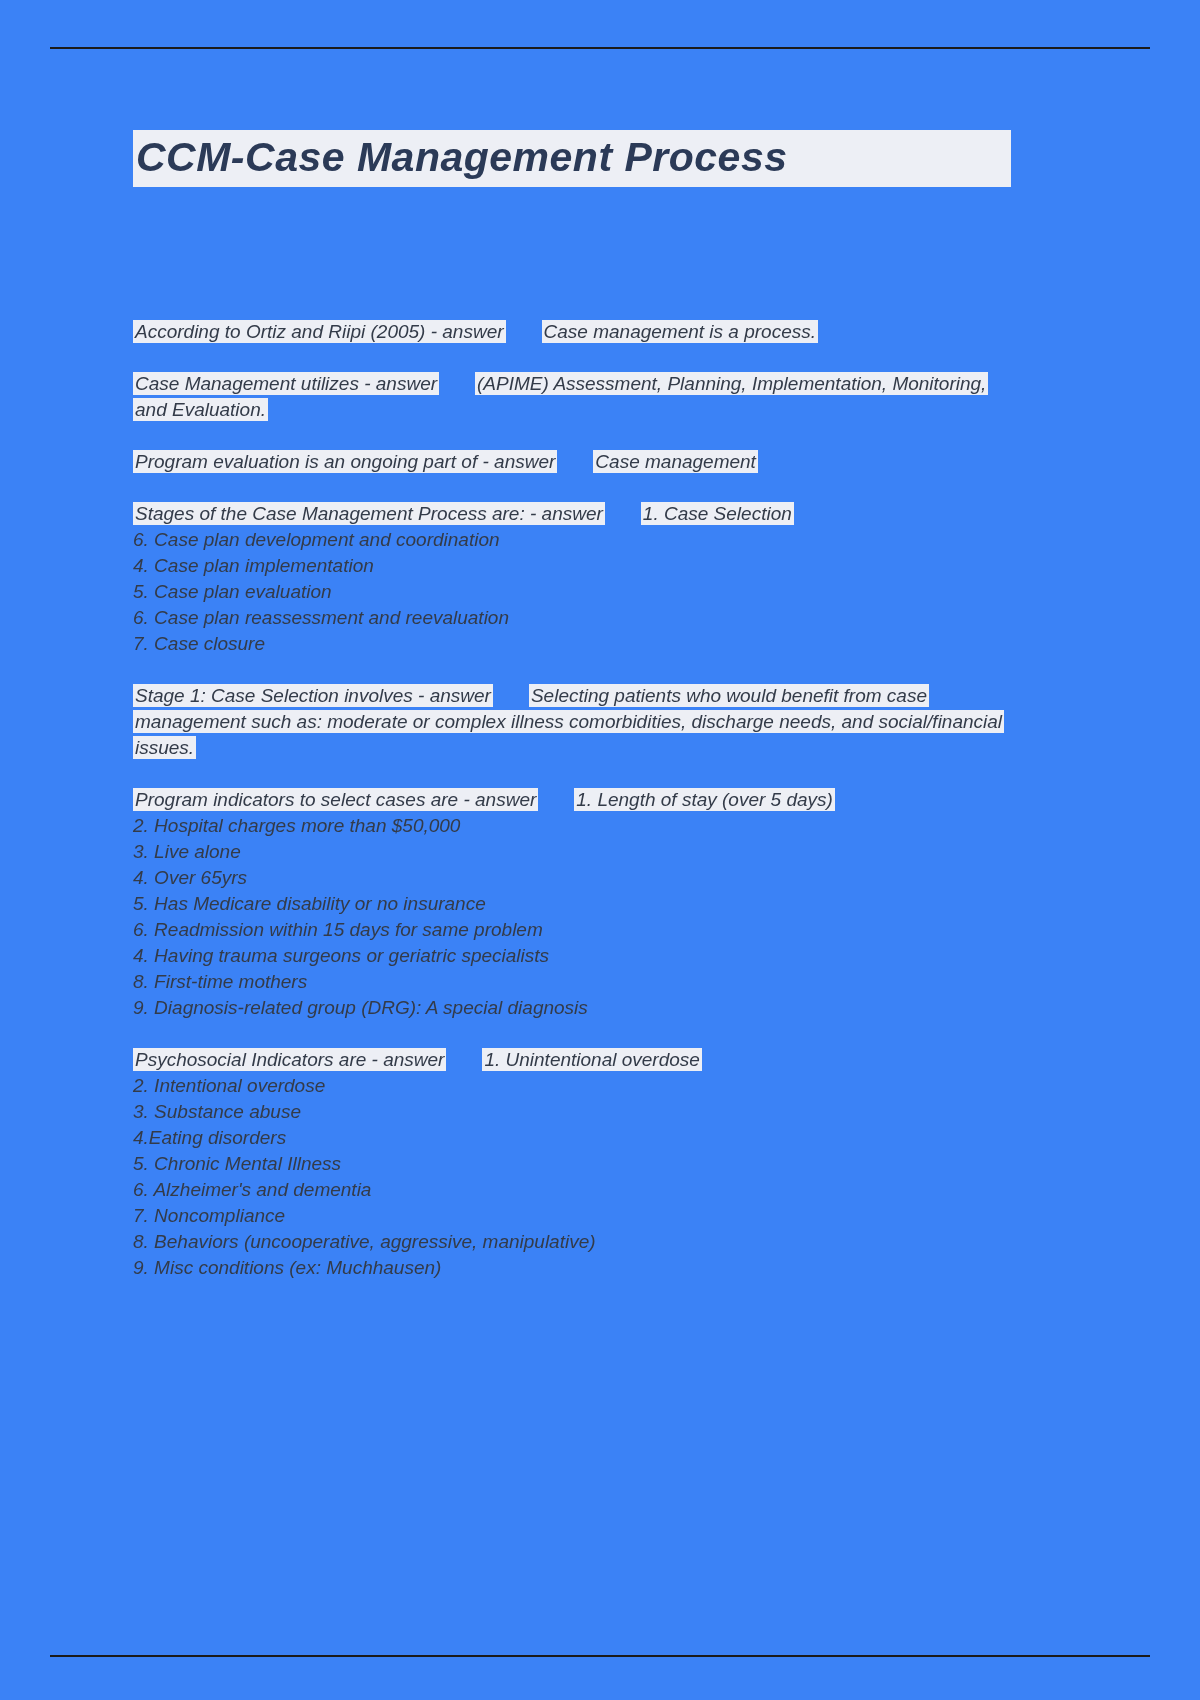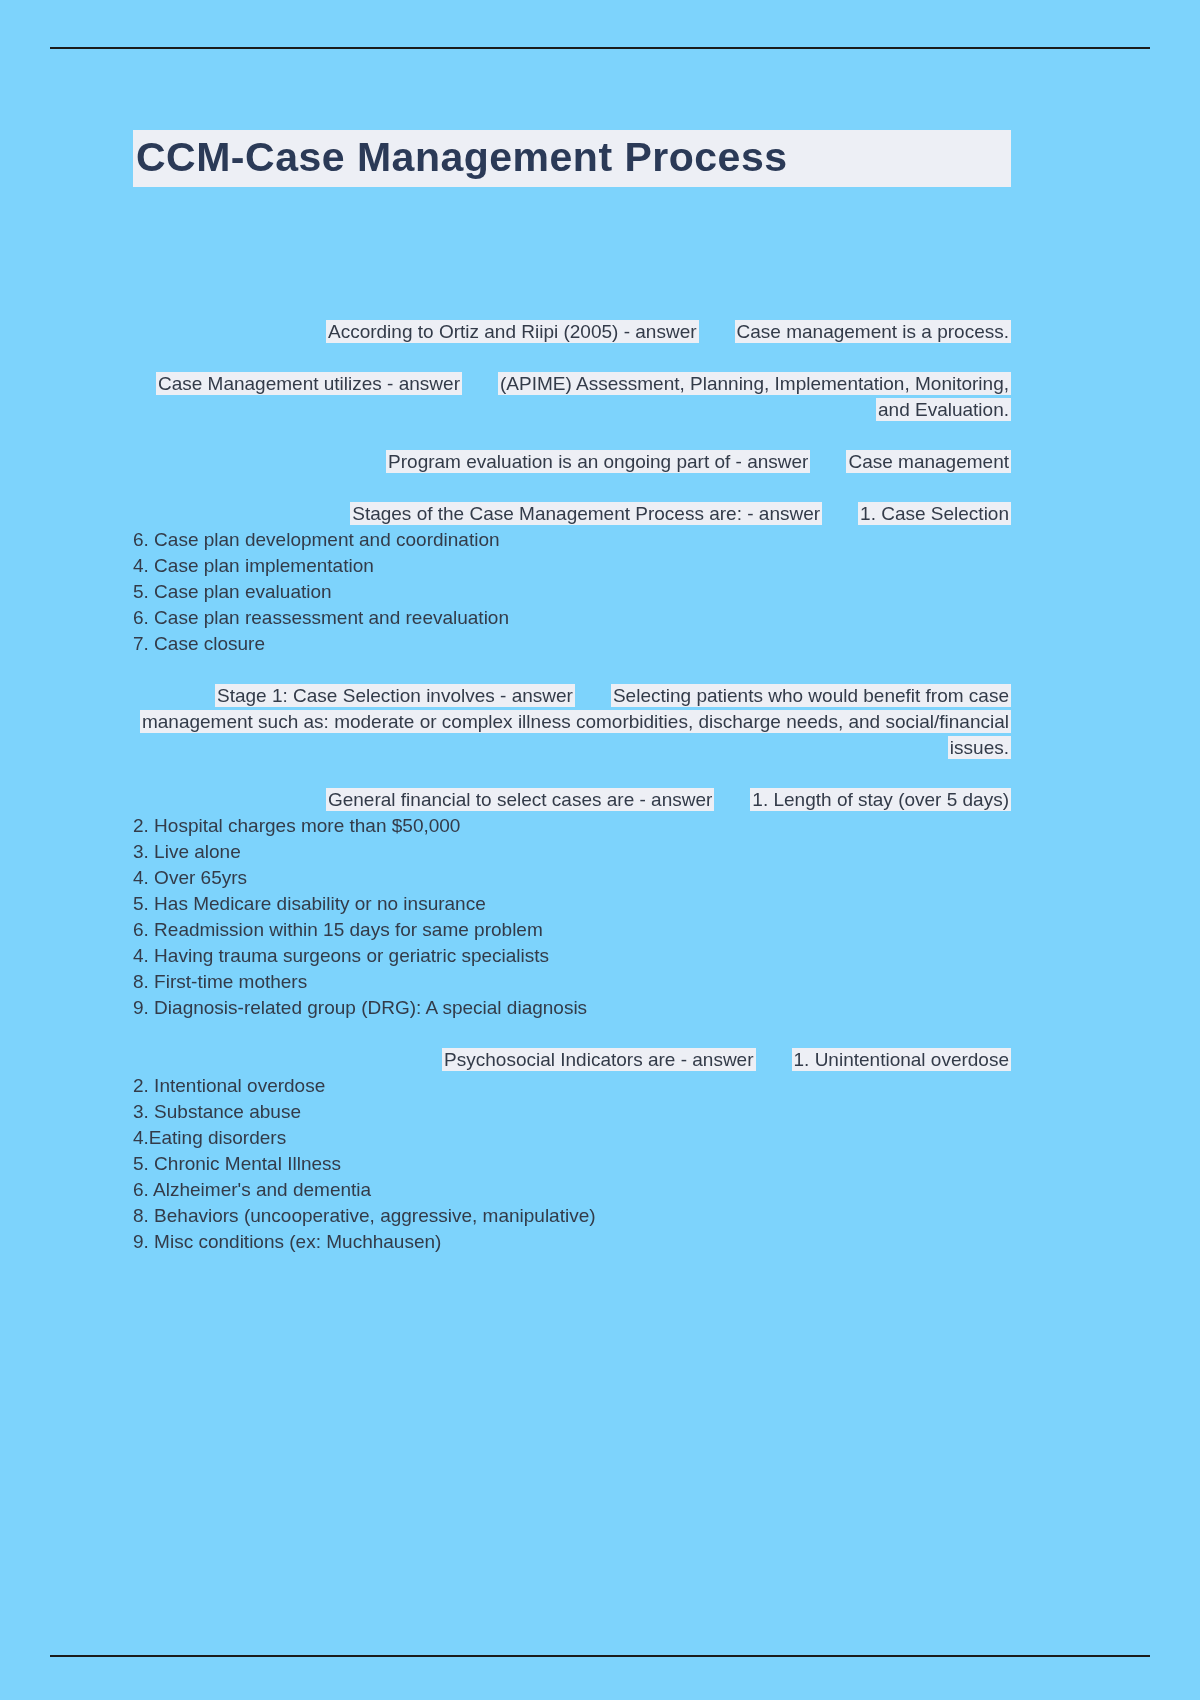--- a/index.html
+++ b/index.html
@@ -5,22 +5,23 @@
   html, body {
     margin: 0;
     padding: 0;
     background: #ffffff;
     font-family: "Liberation Sans", sans-serif;
   }
   .page {
     position: relative;
     width: 1200px;
     height: 1700px;
-    background: #7dd3fc;
+    background: #3b82f6;
     overflow: hidden;
+    font-style: italic;
   }
   .rule-top {
     position: absolute;
     top: 47px;
     left: 50px;
     right: 50px;
     height: 2px;
     background: var(--rule, #1b1b1b);
   }
   .rule-bottom {
@@ -51,21 +52,20 @@
   .qa-list {
     font-size: 19px;
     line-height: 26px;
     color: var(--body-color, #333b49);
   }
   .qa-item {
     margin: 0 0 26px 0;
   }
   .qa-first-line {
     margin: 0;
-    text-align: right;
   }
   .hl {
     background: var(--hl, #eef0f6);
     padding: 1px 2px;
     -webkit-box-decoration-break: clone;
     box-decoration-break: clone;
   }
   .gap {
     display: inline-block;
     width: 36px;
@@ -109,41 +109,42 @@
             <div class="answer-line">7. Case closure</div>
           </div>
   </div>
 
   <div class="qa-item">
     <p class="qa-first-line"><span class="hl">Stage 1: Case Selection involves - answer</span><span class="gap"></span><span class="hl">Selecting patients who would benefit from case management such as: moderate or complex illness comorbidities, discharge needs, and social/financial issues.</span></p>
     <div></div>
   </div>
 
   <div class="qa-item">
-    <p class="qa-first-line"><span class="hl">General financial to select cases are - answer</span><span class="gap"></span><span class="hl">1. Length of stay (over 5 days)</span></p>
+    <p class="qa-first-line"><span class="hl">Program indicators to select cases are - answer</span><span class="gap"></span><span class="hl">1. Length of stay (over 5 days)</span></p>
     <div>
             <div class="answer-line">2. Hospital charges more than $50,000</div>
             <div class="answer-line">3. Live alone</div>
             <div class="answer-line">4. Over 65yrs</div>
             <div class="answer-line">5. Has Medicare disability or no insurance</div>
             <div class="answer-line">6. Readmission within 15 days for same problem</div>
             <div class="answer-line">4. Having trauma surgeons or geriatric specialists</div>
             <div class="answer-line">8. First-time mothers</div>
             <div class="answer-line">9. Diagnosis-related group (DRG): A special diagnosis</div>
           </div>
   </div>
 
   <div class="qa-item">
     <p class="qa-first-line"><span class="hl">Psychosocial Indicators are - answer</span><span class="gap"></span><span class="hl">1. Unintentional overdose</span></p>
     <div>
             <div class="answer-line">2. Intentional overdose</div>
             <div class="answer-line">3. Substance abuse</div>
             <div class="answer-line">4.Eating disorders</div>
             <div class="answer-line">5. Chronic Mental Illness</div>
             <div class="answer-line">6. Alzheimer's and dementia</div>
+            <div class="answer-line">7. Noncompliance</div>
             <div class="answer-line">8. Behaviors (uncooperative, aggressive, manipulative)</div>
             <div class="answer-line">9. Misc conditions (ex: Muchhausen)</div>
           </div>
   </div>
 </div>
   </div>
 
   <div class="rule-bottom"></div>
 </div>
 

